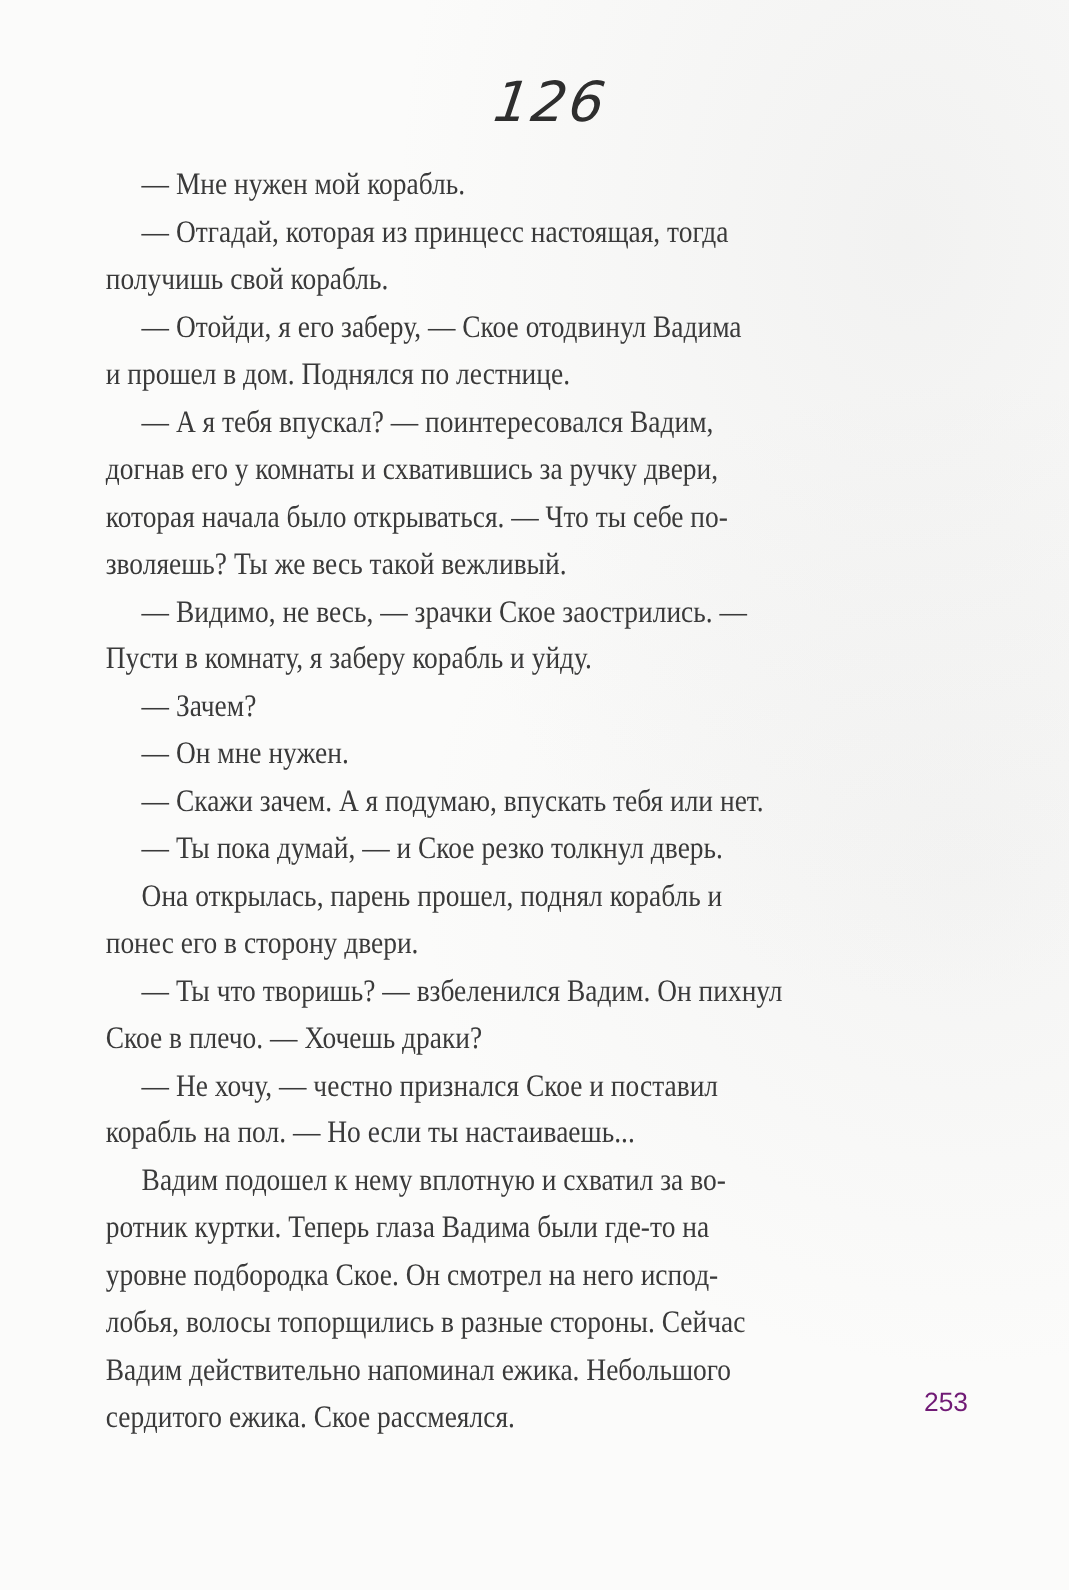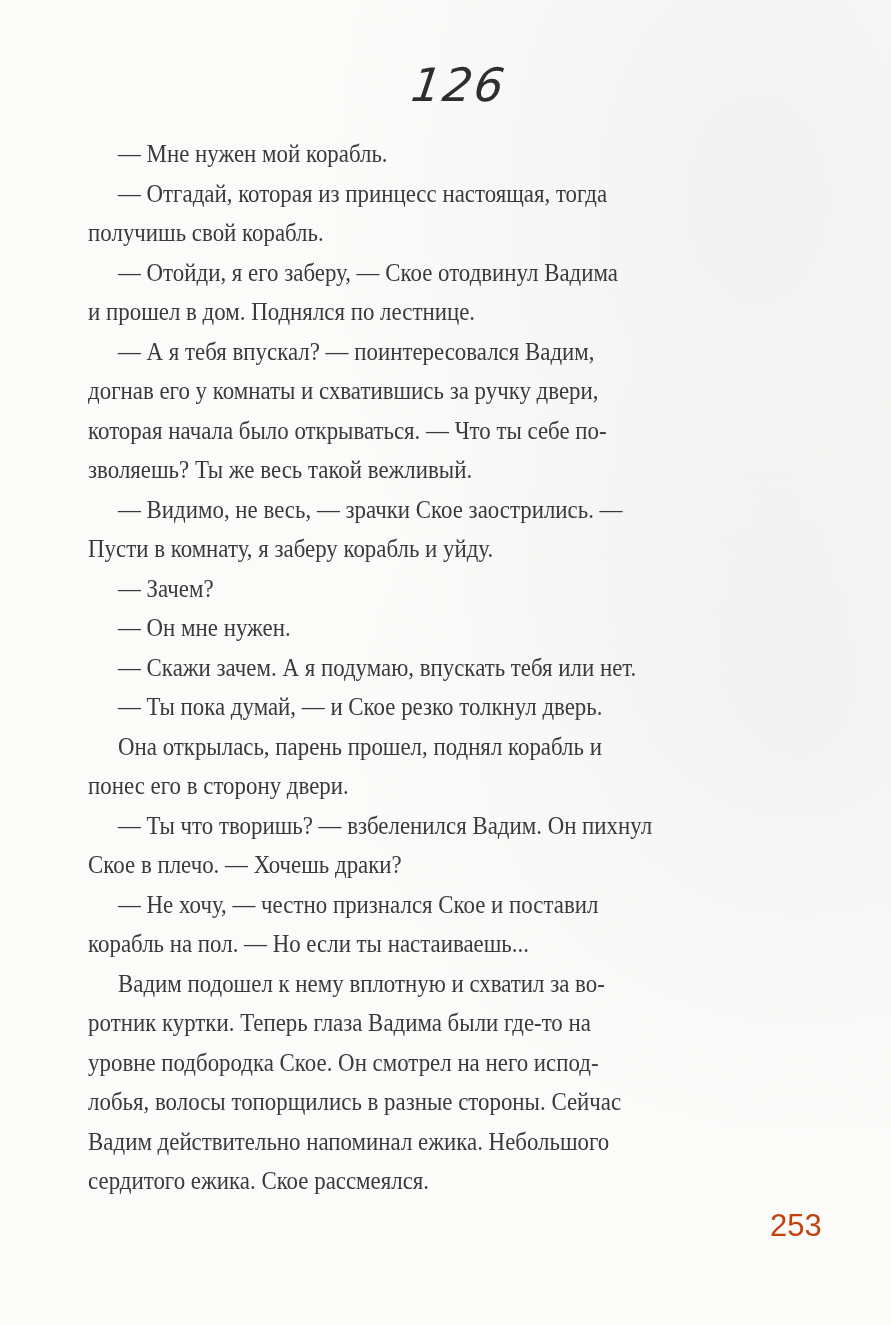--- a/index.html
+++ b/index.html
@@ -33,24 +33,24 @@
     line-height: 39.5px;
     text-align: justify;
     transform: scaleX(0.88);
     transform-origin: left top;
     width: 798px;
   }
   .para { margin: 0; text-indent: 0; }
   .line { display: block; white-space: nowrap; }
   .line.flush { margin-left: -34px; }
   .page-num {
-    position: absolute; left: 770px; top: 1208px;
+    position: absolute; left: 770px; top: 1156px;
     font-family: "Liberation Sans", sans-serif;
-    font-size: 31px;
-    color: #c2410c;
+    font-size: 22px;
+    color: #701a75;
   }
 </style>
 </head>
 <body>
 
 <div class="bleed"></div>
 
 <div class="handwritten">126</div>
 
 <div class="text-block">

